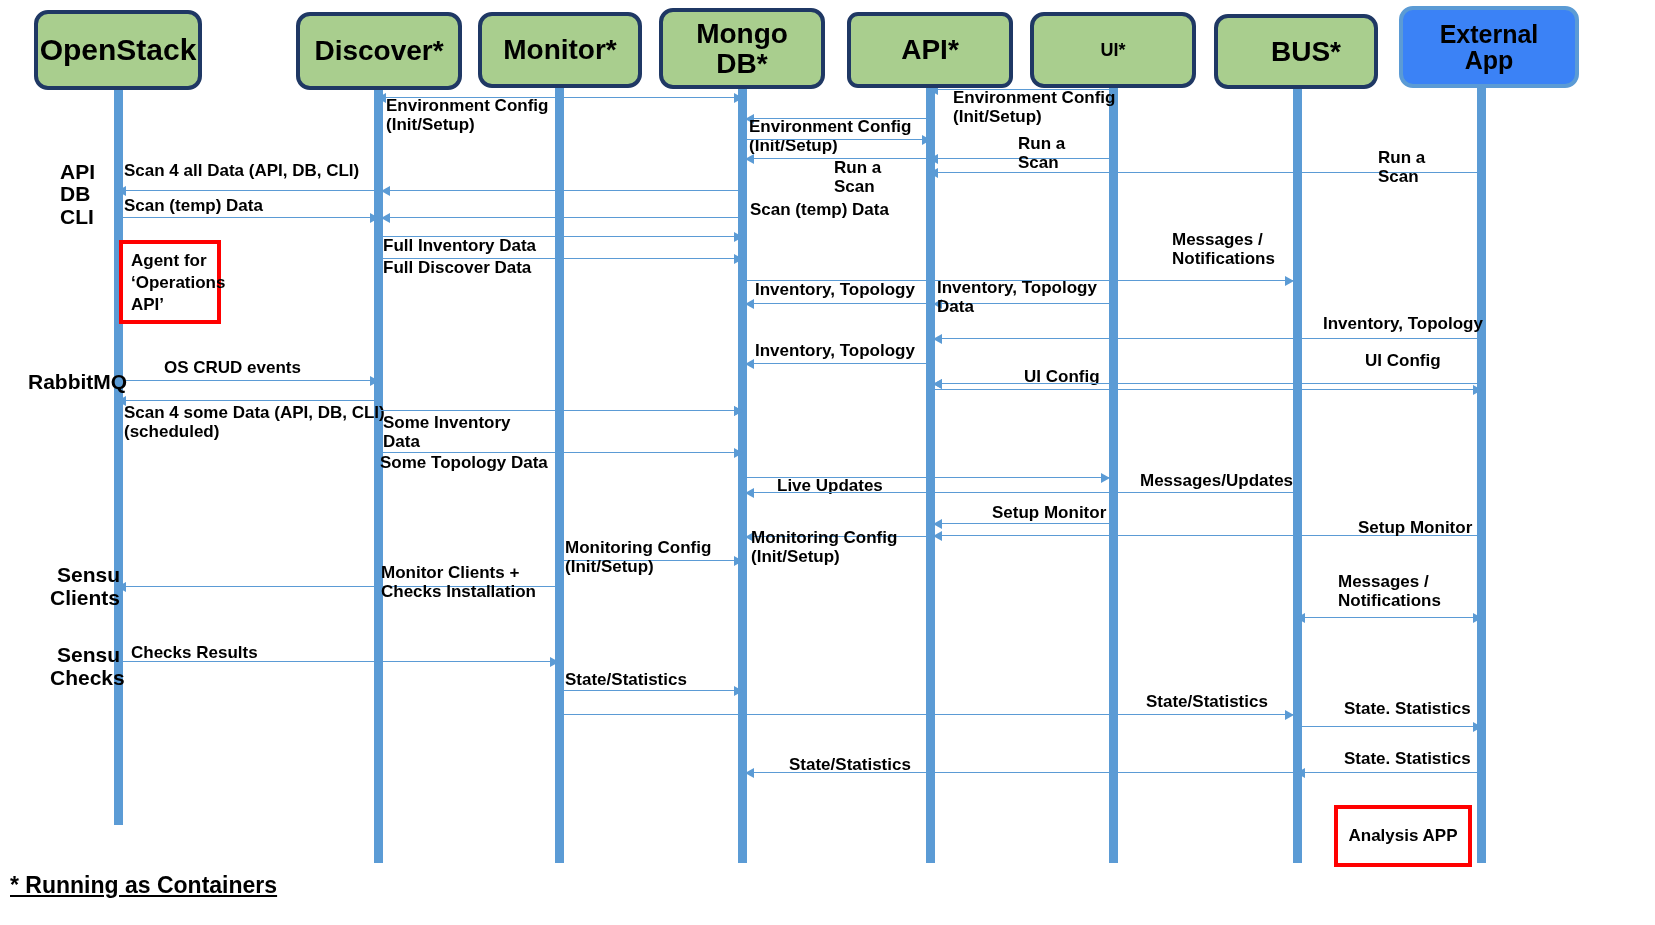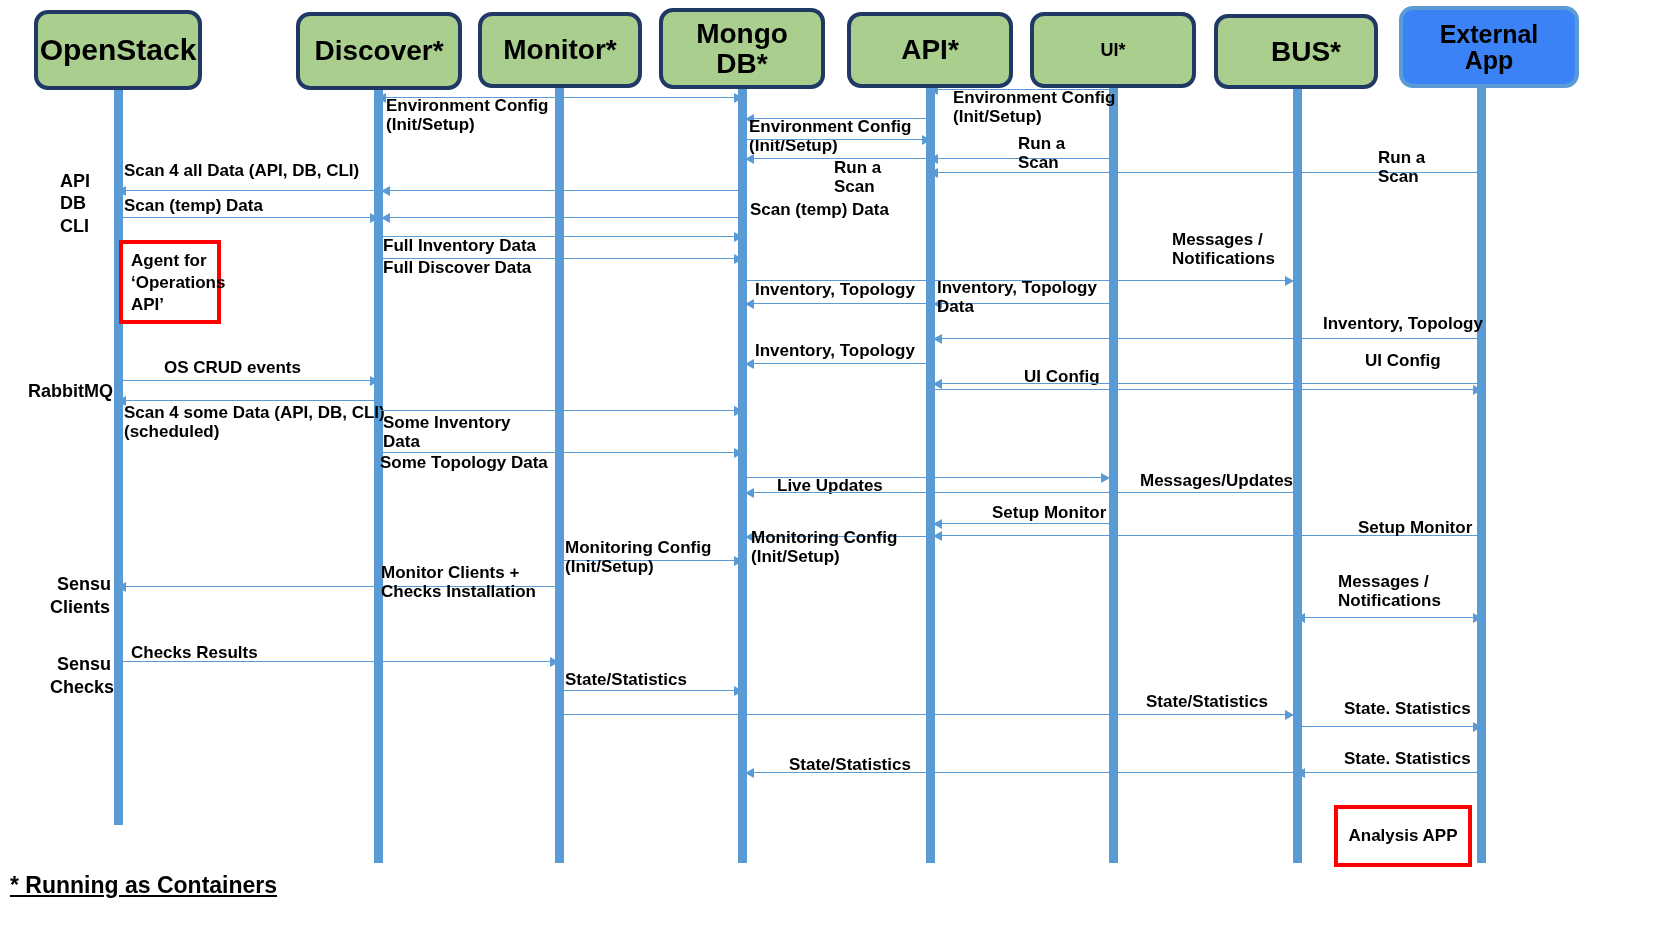--- a/index.html
+++ b/index.html
@@ -45,21 +45,21 @@
 
   
   .lbl{
     position:absolute;
     font-weight:bold;
     color:#000;
     font-size:17px;
     line-height:1.12;
     white-space:pre;
   }
-  .lbl.side{font-size:18px;margin-top:11px;}
+  .lbl.side{font-size:21px;}
 
   
   .redbox{
     position:absolute;
     border:4px solid #FF0000;
     background:#ffffff;
     box-sizing:border-box;
     color:#000;
     font-weight:bold;
     font-size:17px;
@@ -295,21 +295,21 @@
     </div>
     <div class="actor" style="left: 296px; top: 12px; width: 166px; height: 78px; font-size: 28px; background: rgb(169, 206, 142); border-color: rgb(31, 56, 100);">
       <span>Discover*</span>
     </div>
     <div class="actor" style="left: 478px; top: 12px; width: 164px; height: 76px; font-size: 28px; background: rgb(169, 206, 142); border-color: rgb(31, 56, 100);">
       <span>Monitor*</span>
     </div>
     <div class="actor" style="left: 659px; top: 8px; width: 166px; height: 81px; font-size: 28px; background: rgb(169, 206, 142); border-color: rgb(31, 56, 100);">
       <span>Mongo<br>DB*</span>
     </div>
-    <div class="actor" style="left: 847px; top: 12px; width: 166px; height: 76px; font-size: 28px; background: rgb(169, 206, 142); border-color: rgb(31, 56, 100);">
+    <div class="actor" style="left: 847px; top: 12px; width: 166px; height: 76px; font-size: 28px; background: rgb(169, 206, 142); border-color: rgb(31, 56, 100); border-radius: 11px;">
       <span>API*</span>
     </div>
     <div class="actor" style="left: 1030px; top: 12px; width: 166px; height: 76px; font-size: 18px; background: rgb(169, 206, 142); border-color: rgb(31, 56, 100);">
       <span>UI*</span>
     </div>
     <div class="actor" style="left: 1214px; top: 14px; width: 164px; height: 75px; font-size: 28px; background: rgb(169, 206, 142); border-color: rgb(31, 56, 100); padding-left: 20px;">
       <span>BUS*</span>
     </div>
     <div class="actor light-border" style="left: 1399px; top: 6px; width: 180px; height: 82px; font-size: 25px; background: #3b82f6; border-color: rgb(91, 155, 213);">
       <span>External<br>App</span>

